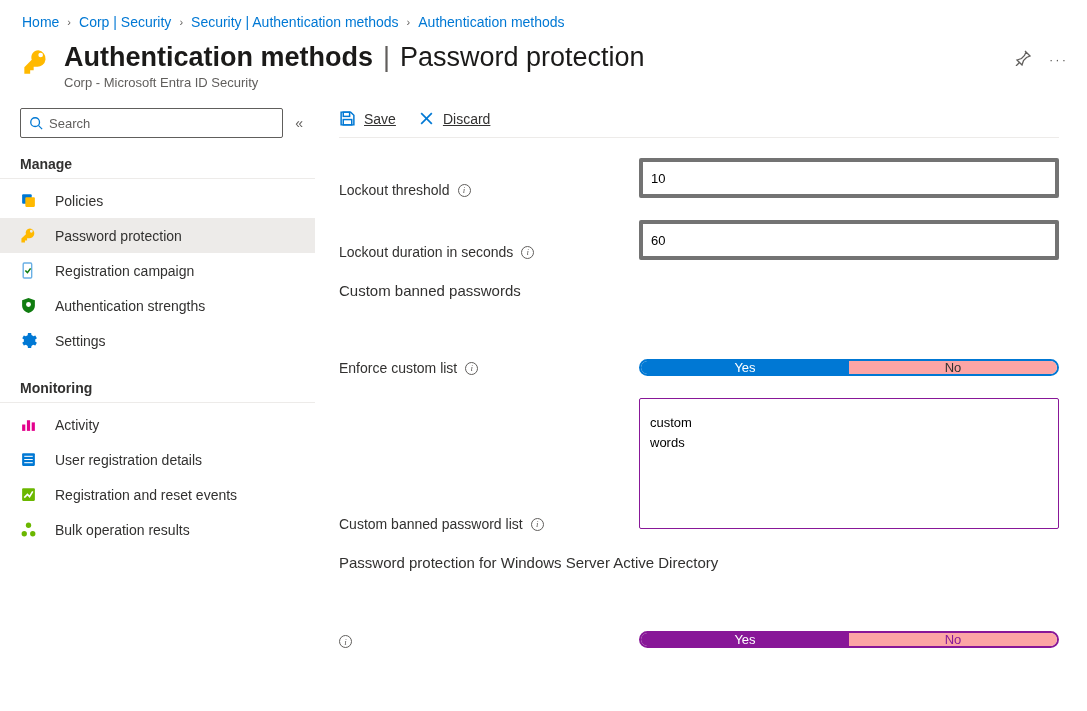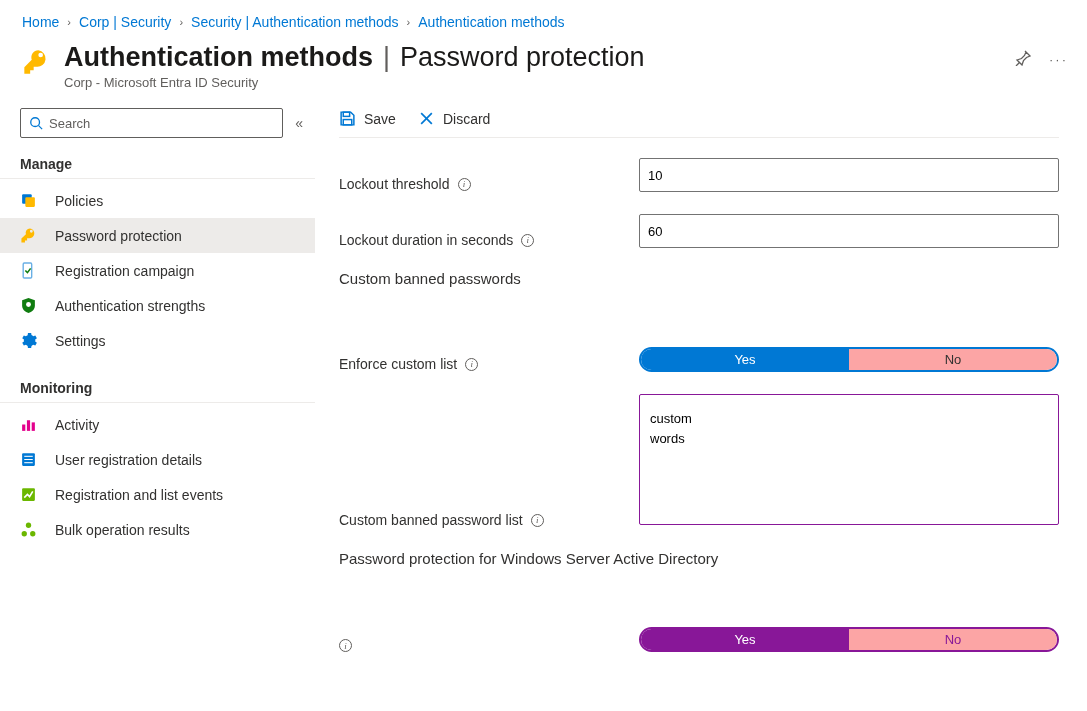--- a/index.html
+++ b/index.html
@@ -128,20 +128,21 @@
     .side-section-gap { height: 14px; }
 
     
     .command-bar {
       display: flex;
       align-items: center;
       gap: 22px;
       padding: 6px 0 10px 0;
       border-bottom: 1px solid #edebe9;
       margin-bottom: 20px;
+      text-decoration: underline;
     }
     .cmd-btn {
       display: flex;
       align-items: center;
       gap: 8px;
       cursor: pointer;
       font-size: 14px;
       color: #323130;
     }
     .cmd-btn svg { width: 17px; height: 17px; color: #0078d4; }
@@ -177,21 +178,21 @@
       font-size: 9px;
       color: #605e5c;
       font-style: italic;
       font-family: Georgia, serif;
       cursor: pointer;
     }
     .form-control { flex: 1; }
     .text-input {
       width: 100%;
       height: 26px;
-      border: 1px solid #737373;
+      border: 4px solid #737373;
       border-radius: 2px;
       padding: 16px 8px;
       font-size: 13px;
       outline: none;
     }
     .textarea-input {
       width: 100%;
       height: 131px;
       border: 1px solid #881798;
       border-radius: 2px;
@@ -201,21 +202,21 @@
       resize: none;
       font-family: inherit;
       line-height: 1.55;
     }
 
     
     .toggle {
       display: flex;
       border-radius: 14px;
       overflow: hidden;
-      height: 25px;
+      height: 17px;
       cursor: pointer;
       width: 100%;
       margin-top: 48px;
     }
     .toggle .opt {
       flex: 1;
       display: flex;
       align-items: center;
       justify-content: center;
       font-size: 13px;
@@ -355,21 +356,21 @@
       <span>User registration details</span>
     </div>
 
     <div class="side-item">
       <span class="icon">
         <svg viewBox="0 0 16 16">
             <rect x="2" y="2" width="12" height="12" rx="1" fill="#6bb700"></rect>
             <polyline points="4,11 7,8 9,10 12,5" stroke="#fff" fill="none" stroke-width="1.5"></polyline>
           </svg>
       </span>
-      <span>Registration and list events</span>
+      <span>Registration and reset events</span>
     </div>
 
     <div class="side-item">
       <span class="icon">
         <svg viewBox="0 0 16 16">
             <circle cx="8" cy="4" r="2.5" fill="#6bb700"></circle>
             <circle cx="4" cy="12" r="2.5" fill="#6bb700"></circle>
             <circle cx="12" cy="12" r="2.5" fill="#6bb700"></circle>
           </svg>
       </span>

